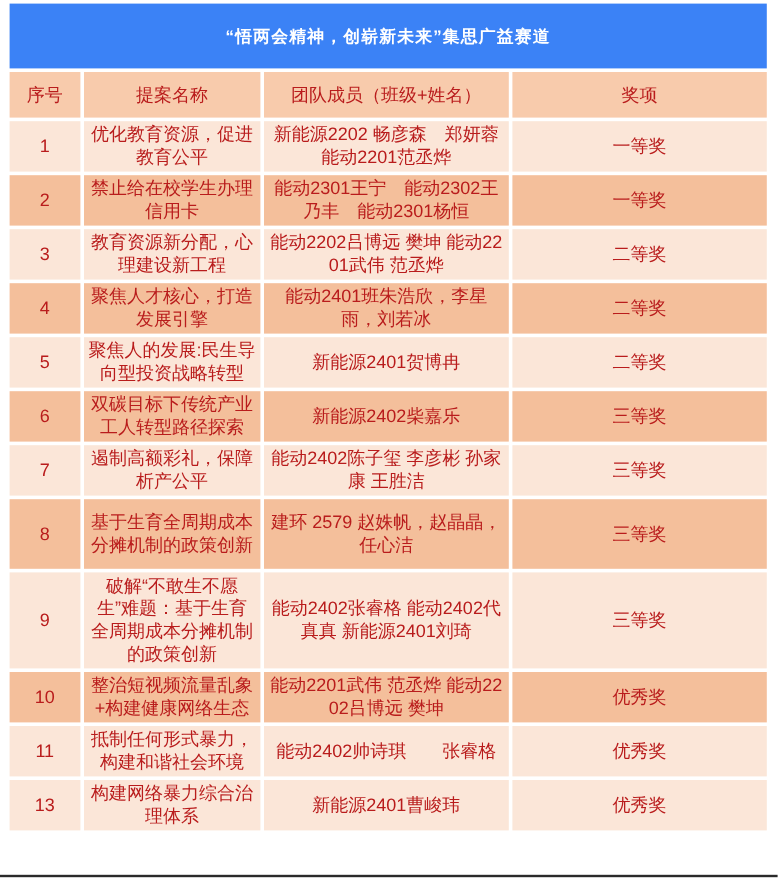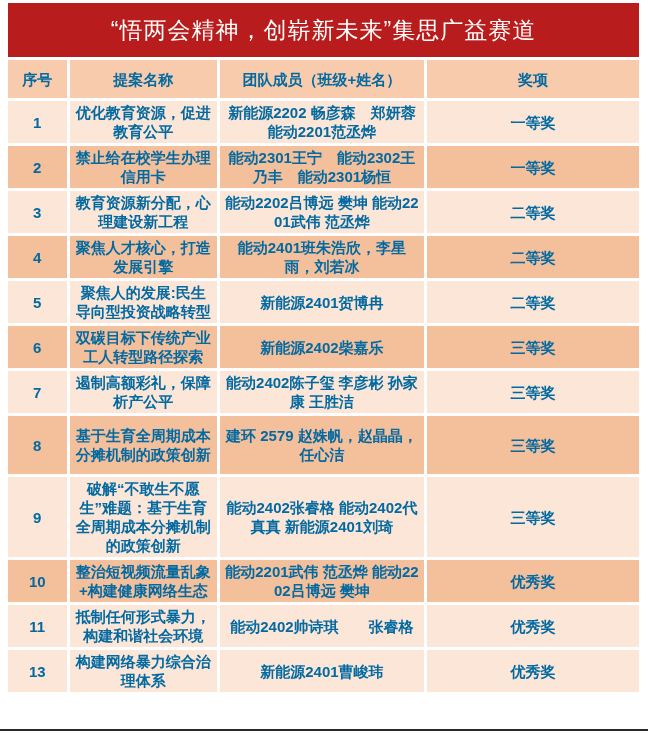--- a/index.html
+++ b/index.html
@@ -22,33 +22,33 @@
     background: #ffffff;
   }
   col.c-no    { width: 58px;  }
   col.c-prop  { width: 146px; }
   col.c-team  { width: 202px; }
   col.c-award { width: 210px; }
 
   td, th {
     text-align: center;
     vertical-align: middle;
-    color: #0369a1;
+    color: #b91c1c;
     font-size: 15px;
     line-height: 19px;
     padding: 2px 4px;
-    font-weight: bold;
+    font-weight: normal;
     word-break: break-all;
   }
 
   .banner-cell {
-    background: #b91c1c;
+    background: #3b82f6;
     color: #ffffff;
-    font-size: 23px;
-    font-weight: normal;
+    font-size: 14px;
+    font-weight: bold;
     letter-spacing: 1px;
     height: 54px;
   }
   .header-row th {
     background: #F8CBAC;
     height: 38px;
     font-size: 15px;
   }
   tr.row-light td { background: #FBE6D8; }
   tr.row-dark  td { background: #F4BF9B; }

